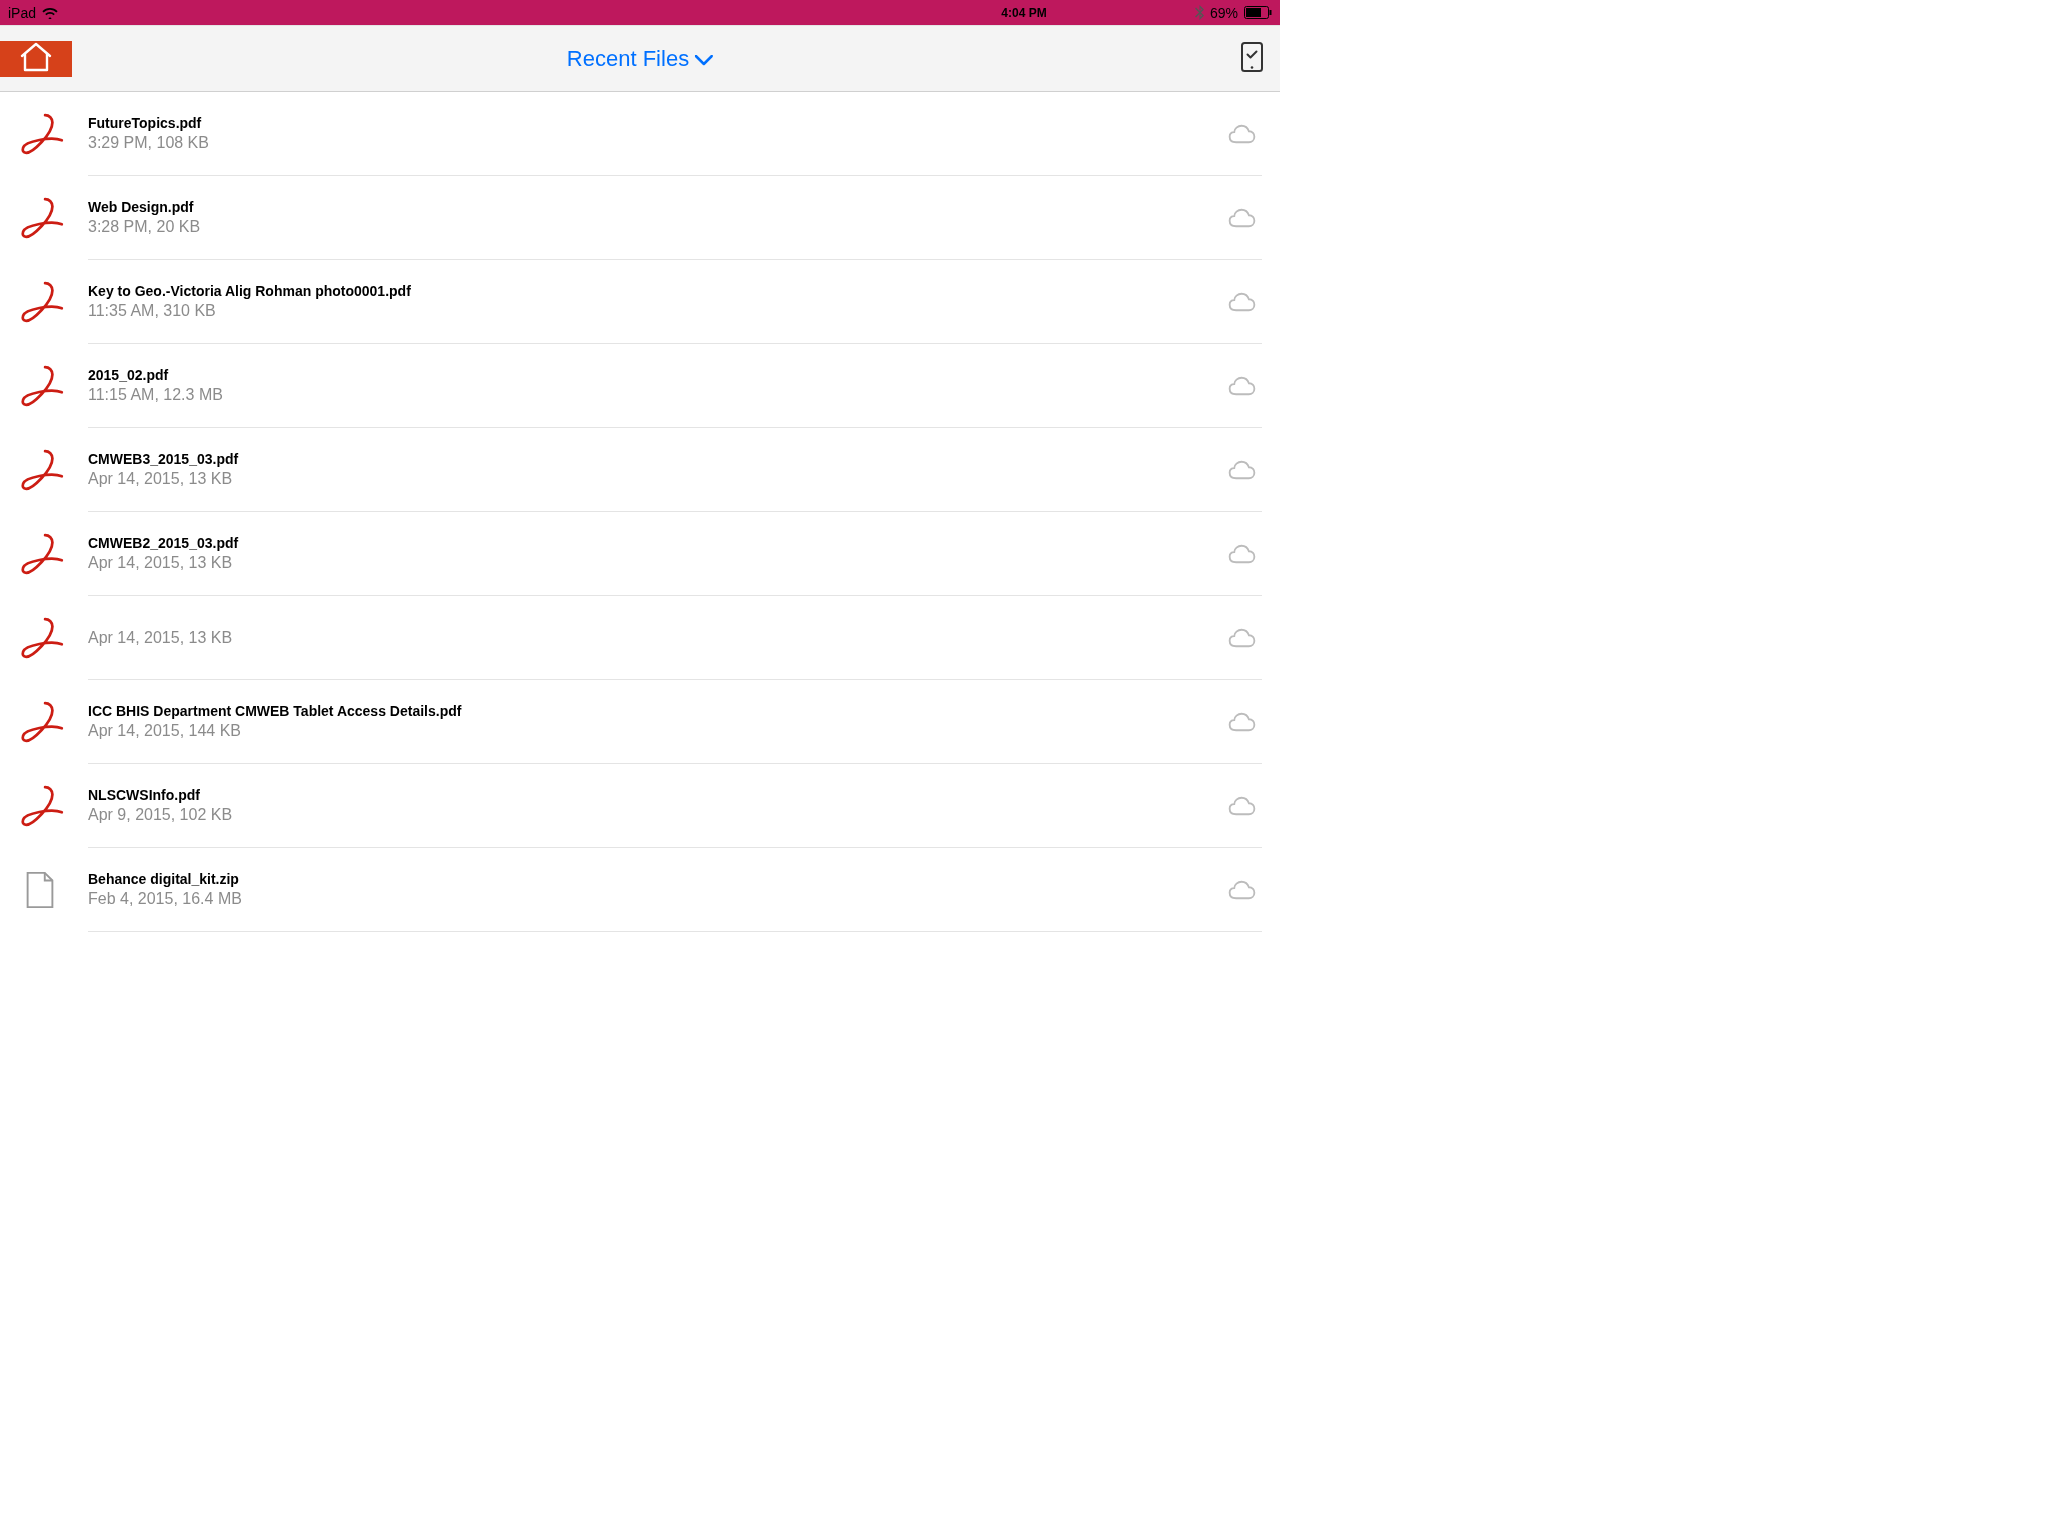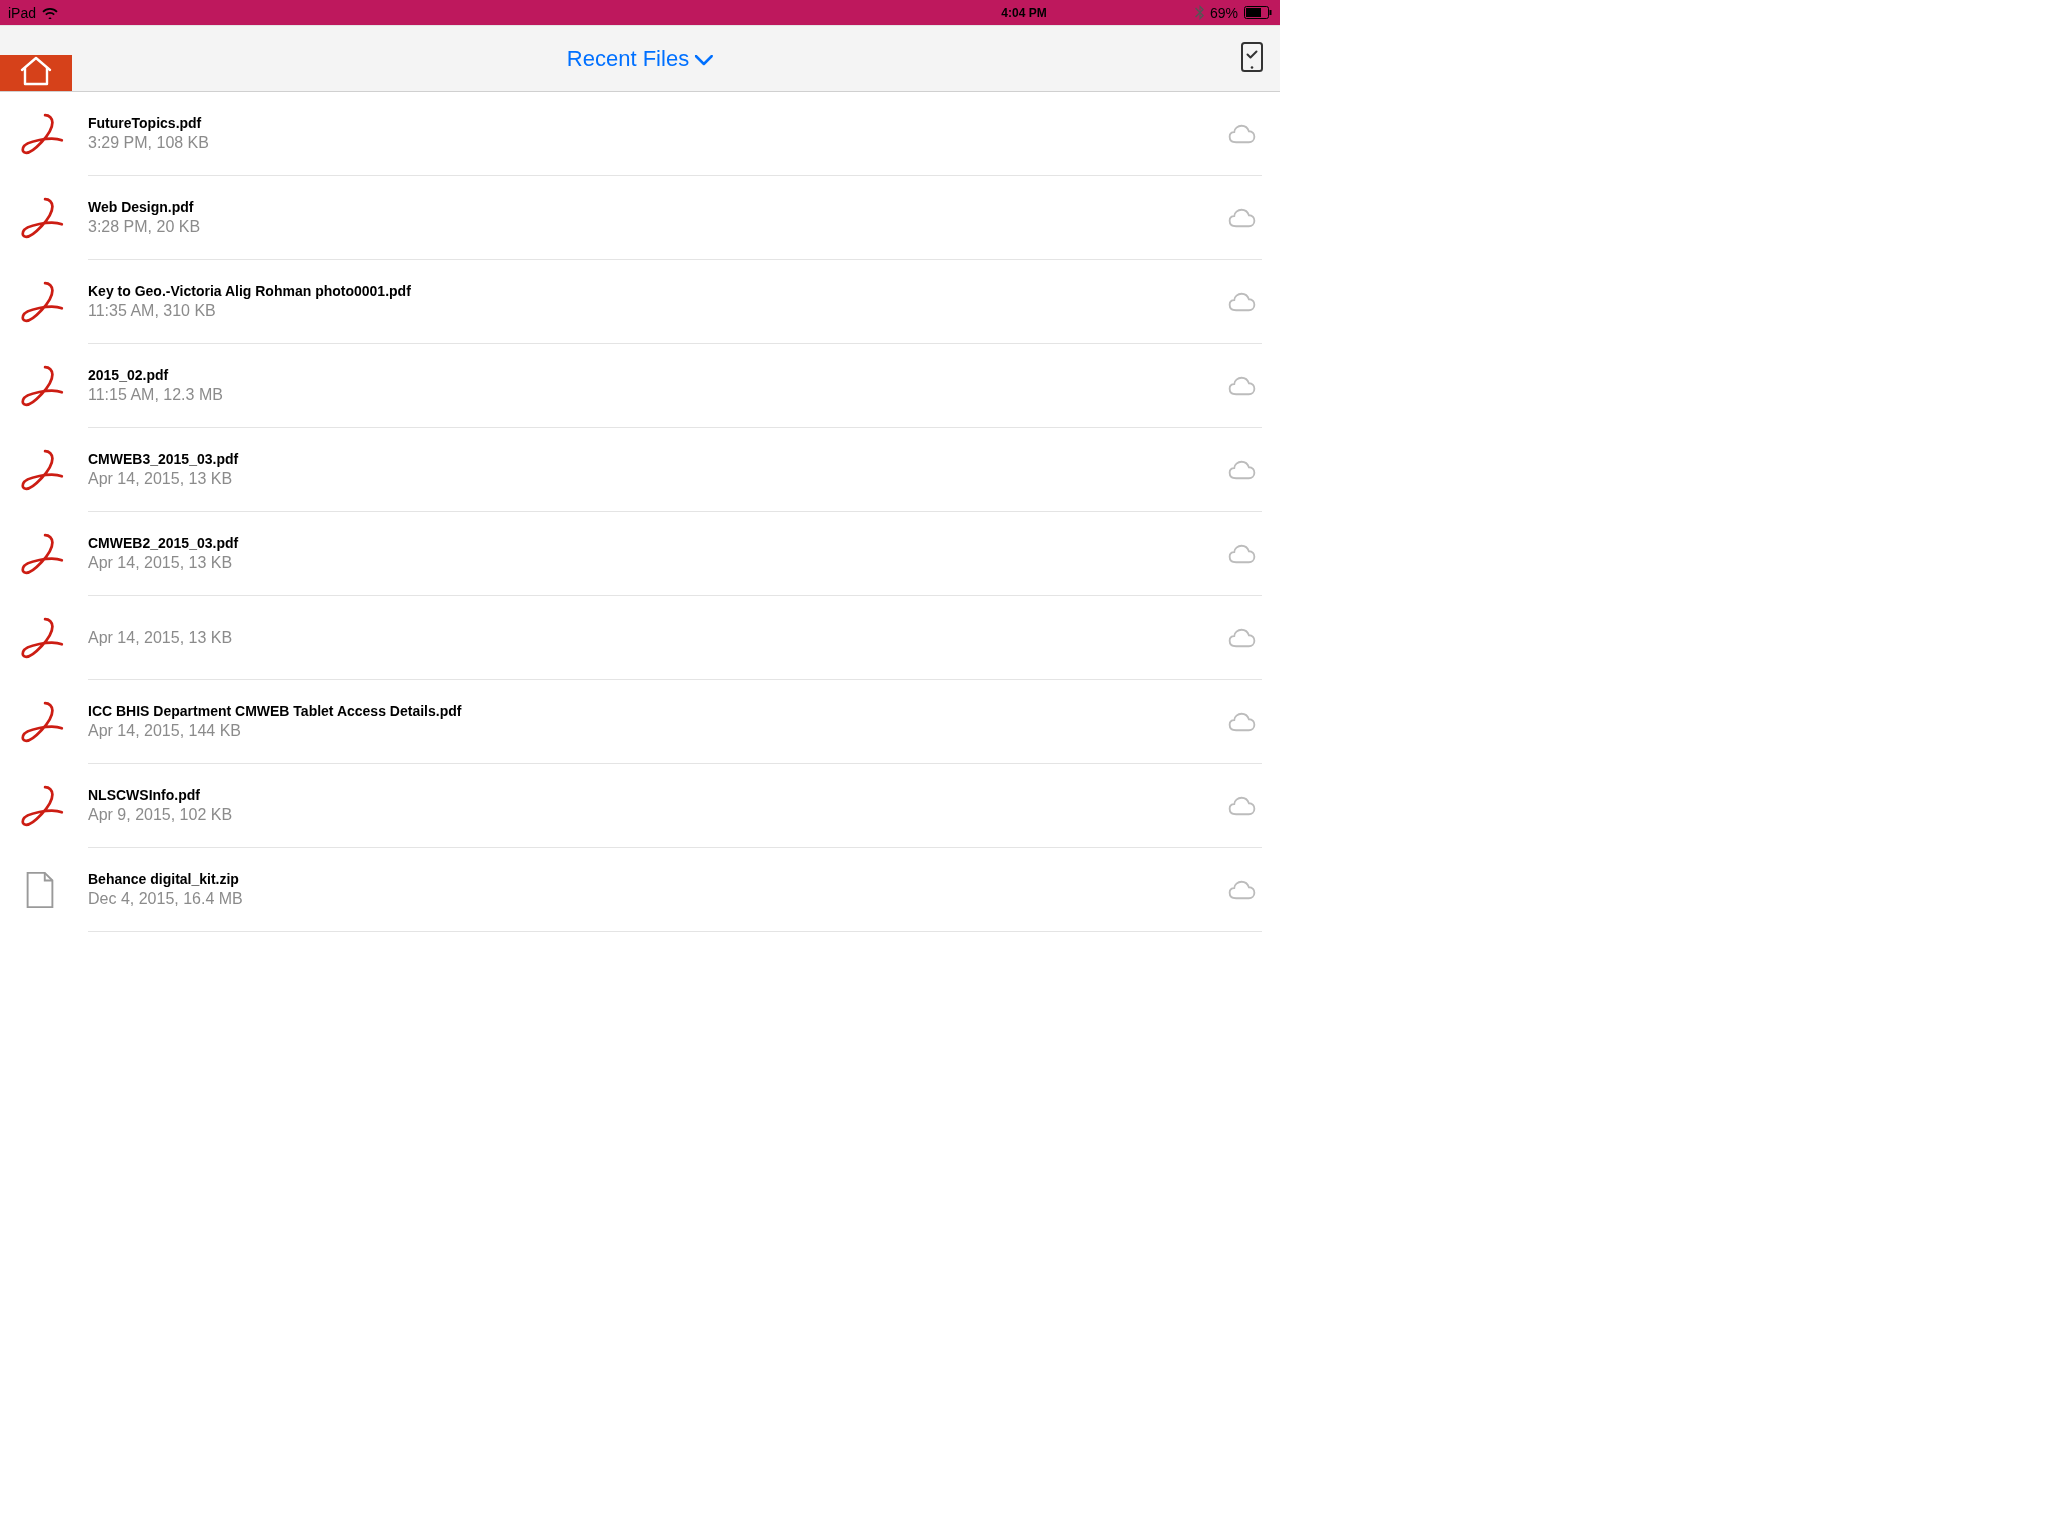--- a/index.html
+++ b/index.html
@@ -5,21 +5,21 @@
   * { margin:0; padding:0; box-sizing:border-box; }
   html, body { width:1280px; height:960px; font-family:-apple-system, "Helvetica Neue", Helvetica, Arial, sans-serif; background:#fff; overflow:hidden; }
 
   
   .status-bar { height:26px; background:#be185d; display:flex; align-items:center; justify-content:space-between; padding:0 8px; font-size:14px; color:#000; border-bottom:1px solid #e4e4e4; }
   .status-left, .status-right { display:flex; align-items:center; gap:6px; }
   .status-center { position:absolute; left:50%; transform:translateX(-50%); font-weight:600; font-size:12px;text-align:center; }
   .wifi-icon, .bt-icon, .battery-icon { display:inline-flex; }
 
   
-  .toolbar { height:66px; background:#f4f4f4; border-bottom:1px solid #d0d0d0; position:relative; display:flex; align-items:flex-end; }
+  .toolbar { height:66px; background:#f4f4f4; border-bottom:1px solid #d0d0d0; position:relative; display:flex; align-items:center; }
   .home-btn { width:72px; background:#d6411a; display:flex; align-items:center; justify-content:center; cursor:pointer; }
   .toolbar-title-wrap { position:absolute; left:50%; top:50%; transform:translate(-50%,-50%); display:flex; align-items:center; gap:6px; color:#0070ff; font-size:22px; cursor:pointer; }
   .toolbar-right { position:absolute; right:16px; top:50%; transform:translateY(-50%); cursor:pointer; }
 
   
   .file-list { width:100%; }
   .file-row { display:flex; align-items:center; height:84px; padding-left:20px; padding-right:18px; cursor:pointer; }
   .file-icon-cell { width:68px; display:flex; align-items:center; justify-content:flex-start; }
   .file-text { flex:1; display:flex; flex-direction:column; justify-content:center; gap:3px; border-bottom:1px solid #e4e4e4; height:100%; padding-right:12px; }
   .file-title { font-size:14px; font-weight:700; color:#000; }
@@ -230,21 +230,21 @@
       </div>
     </div>
     <div class="file-row">
       <div class="file-icon-cell">
         <svg width="40" height="46" viewBox="0 0 42 44">
           <use href="#zip-icon"></use>
         </svg>
       </div>
       <div class="file-text">
         <div class="file-title">Behance digital_kit.zip</div>
-        <div class="file-meta">Dec 4, 2015, 16.4 MB</div>
+        <div class="file-meta">Feb 4, 2015, 16.4 MB</div>
       </div>
       <div class="cloud-cell">
         <svg width="30" height="22" viewBox="0 0 31 24">
           <use href="#cloud-icon"></use>
         </svg>
       </div>
     </div>
   </div>
 
 <svg width="0" height="0" style="position:absolute">

